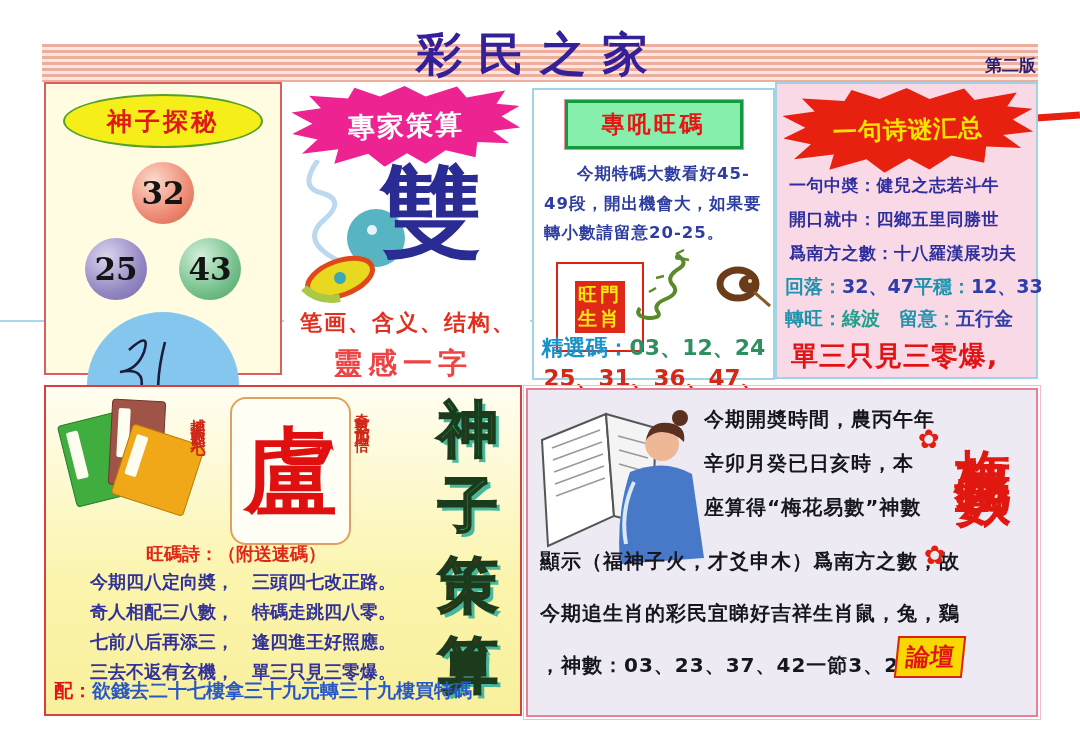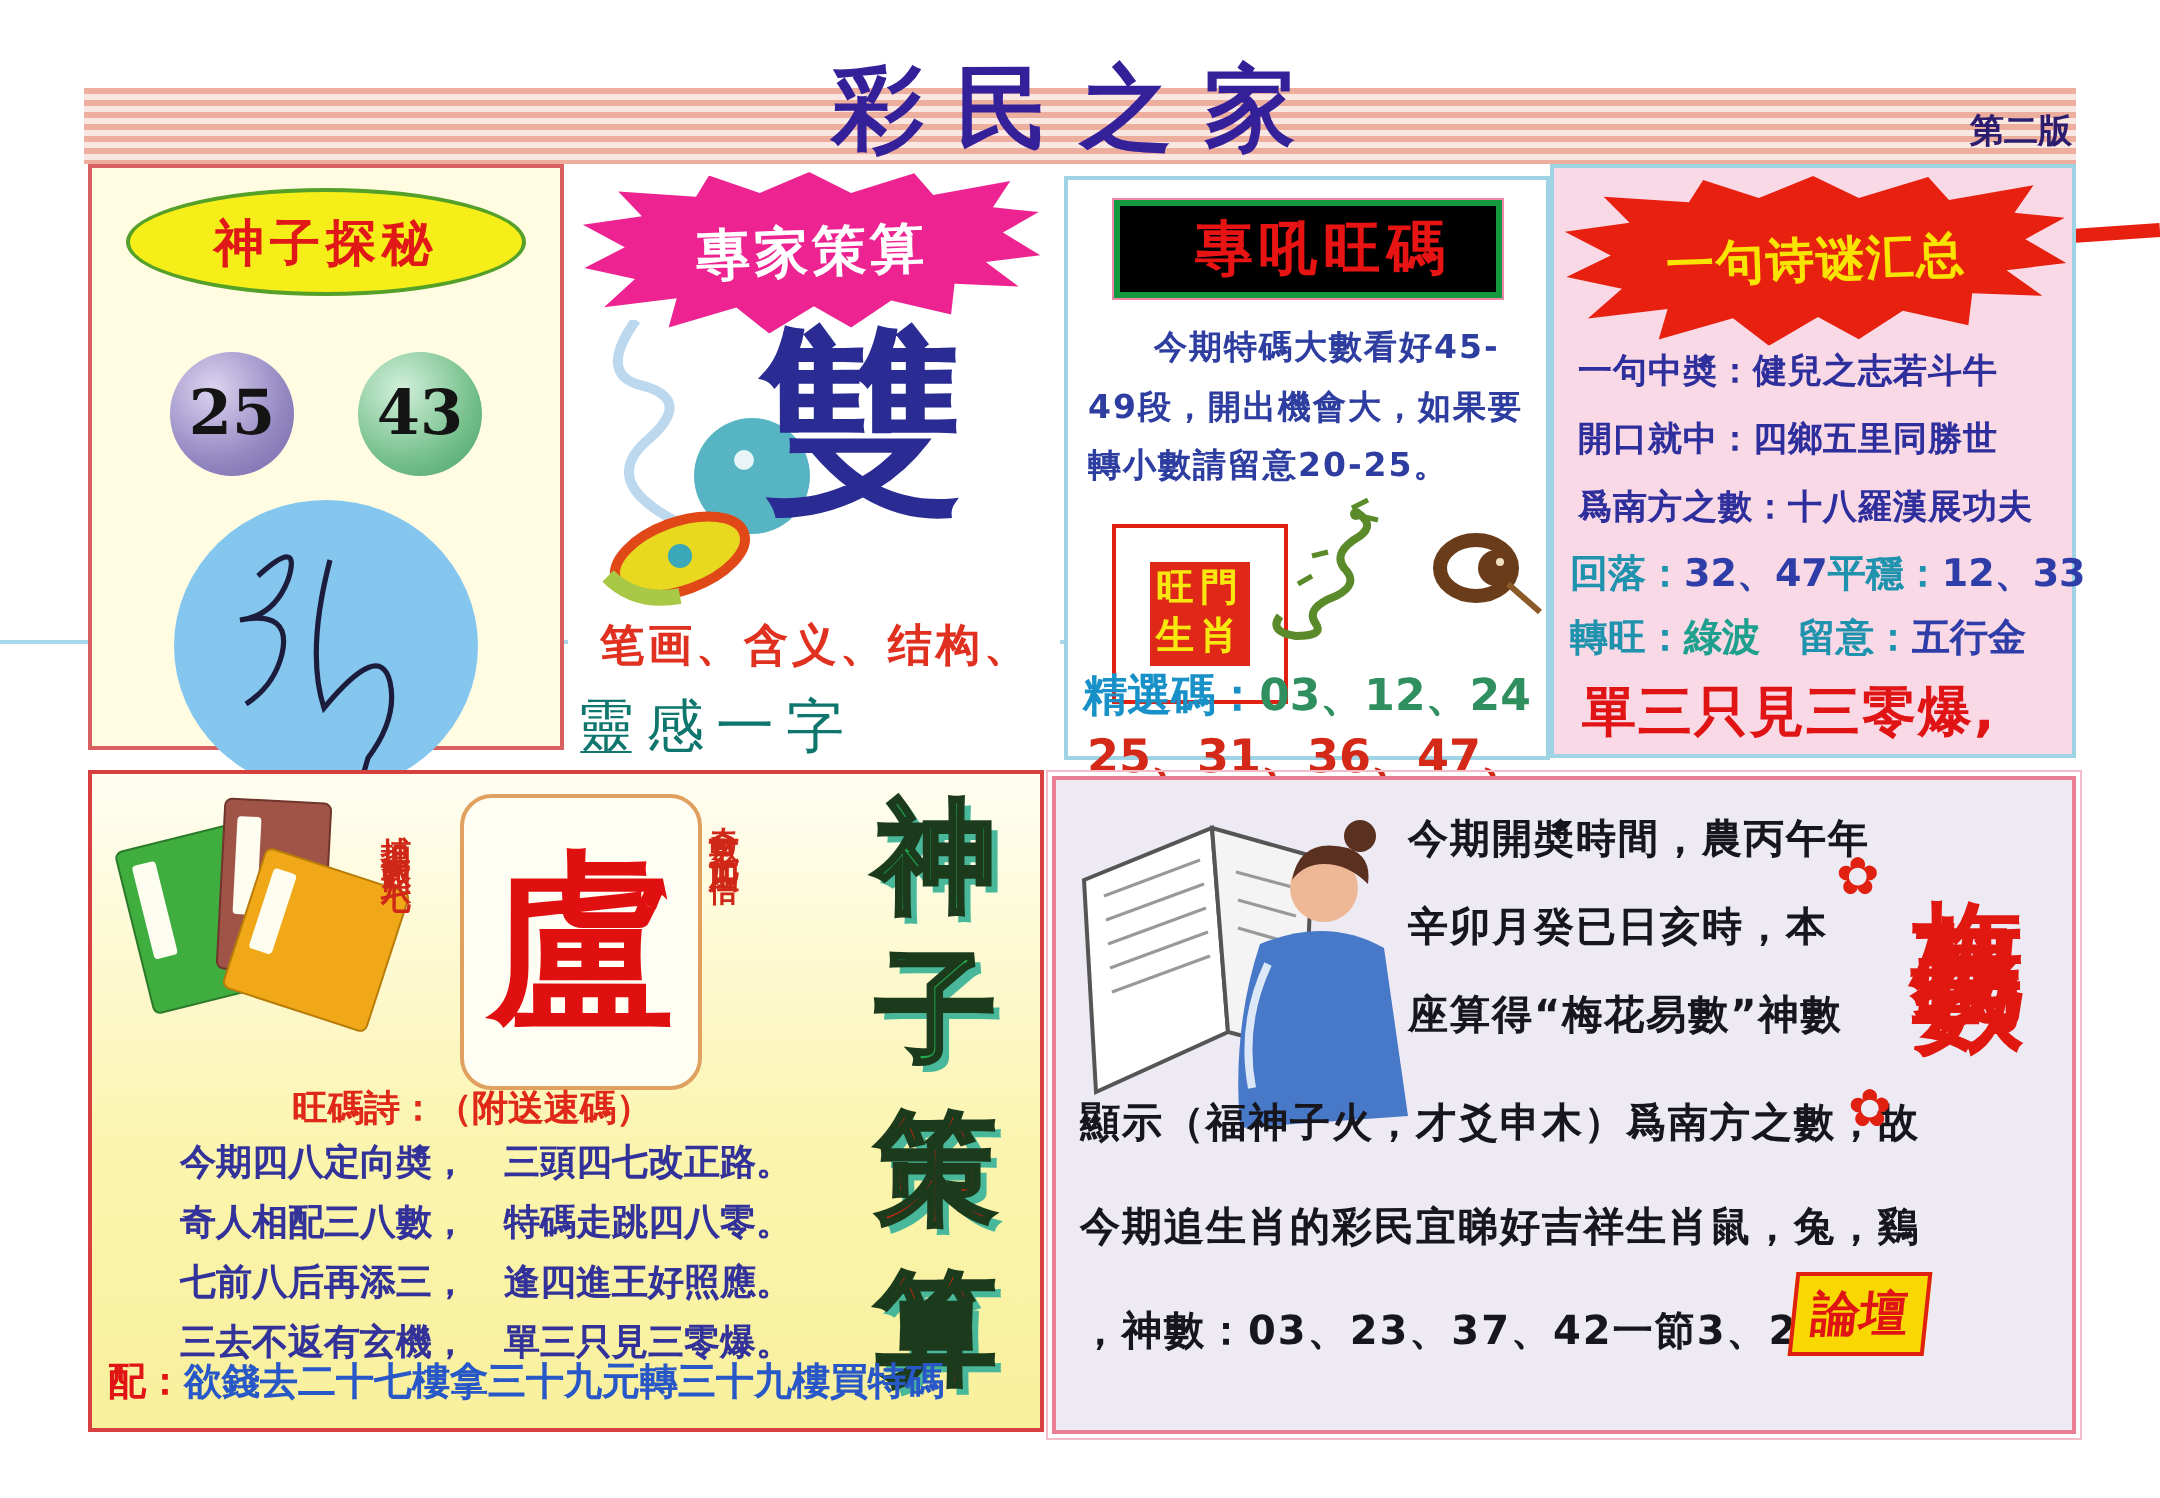--- a/index.html
+++ b/index.html
@@ -36,29 +36,29 @@
   .burst{clip-path:polygon(50% 0,59% 14%,73% 3%,77% 17%,94% 10%,90% 26%,100% 30%,92% 42%,100% 57%,
     88% 60%,95% 76%,81% 73%,80% 92%,67% 82%,58% 98%,50% 84%,40% 100%,33% 83%,18% 94%,20% 76%,
     4% 80%,11% 63%,0 55%,9% 43%,0 28%,13% 24%,8% 8%,25% 13%,28% 0,39% 12%);
     display:flex;align-items:center;justify-content:center;text-align:center;}
   #burst-magenta{position:absolute;left:8px;top:4px;width:228px;height:80px;background:#ec2390;
     color:#ffffff;font-size:27px;font-weight:bold;letter-spacing:2px;transform:rotate(-2deg);}
   #big-shuang{position:absolute;left:96px;top:78px;font-size:102px;line-height:1;
     font-family:"DejaVu Serif",serif;font-weight:bold;color:#2b2b94;}
   #p2-line1{position:absolute;left:4px;top:226px;width:240px;text-align:center;
     color:#e03020;font-size:22px;font-weight:bold;letter-spacing:2px;}
-  #p2-line2{position:absolute;left:4px;top:262px;width:230px;
-    color:#0f766e;font-size:29px;font-weight:normal;letter-spacing:6px;}
+  #p2-line2{position:absolute;left:4px;top:262px;width:230px;text-align:center;
+    color:#ef4444;font-size:29px;font-weight:bold;letter-spacing:6px;}
   #top-deco{position:absolute;left:0;top:78px;}
 
   
   #p3{left:532px;top:88px;width:243px;height:292px;background:#ffffff;border:2px solid #9fd4e4;}
-  .p3-title{margin:10px auto 0;width:172px;height:43px;background:#000000;border:3px solid #14993f;
+  .p3-title{margin:10px auto 0;width:172px;height:43px;background:#86efac;border:3px solid #14993f;
     outline:1px solid #ef88a8;display:flex;align-items:center;justify-content:center;
-    color:#e81414;font-size:29px;font-weight:bold;letter-spacing:3px;padding-left:16px;}
+    color:#e81414;font-size:23px;font-weight:bold;letter-spacing:3px;}
   .p3-body{margin:10px 10px 0;font-size:16.5px;line-height:1.8;font-weight:bold;color:#2e3da0;
     text-indent:2em;letter-spacing:1px;}
   .badge{position:absolute;left:22px;top:172px;border:2px solid #e02010;background:#ffffff;padding:17px;}
   .badge-in{background:#e02818;color:#f8e810;font-size:19px;font-weight:bold;line-height:1.25;
     padding:2px 3px;text-align:center;letter-spacing:3px;}
   #dragon{position:absolute;left:92px;top:158px;}
   #snake{position:absolute;left:168px;top:158px;}
   .picks1{position:absolute;left:0;top:243px;width:100%;text-align:center;font-size:22px;font-weight:bold;}
   .picks2{position:absolute;left:0;top:273px;width:100%;text-align:center;font-size:23px;font-weight:bold;color:#d42818;}
   .lbl-blue{color:#1890c8;}  .num-green{color:#2f8f5f;}
@@ -124,20 +124,21 @@
   <div class="decor" id="red-dash-l"></div>
   <div class="decor" id="red-dash-r"></div>
 
   <div class="header-band"></div>
   <div class="page-title">彩民之家</div>
   <div class="edition">第二版</div>
 
   <div class="panel" id="p1">
     <div class="oval-title">神子探秘</div>
     <div class="ball-row">
+      <div class="ball b1">32</div>
     </div>
     <div class="ball-row">
       <div class="ball b2">25</div>
       <div class="ball b3">43</div>
     </div>
     <div class="blue-circle">
       <svg width="152" height="146" viewBox="0 0 152 146">
         <path d="M42,38 q22,-20 15,2 q-7,18 -24,20 q26,-5 21,17 q-4,16 -18,25" fill="none" stroke="#1c1c3c" stroke-width="2.6"></path>
         <path d="M78,30 q-12,46 -3,74 q28,-34 33,-13 q4,18 -11,38 l-4,14" fill="none" stroke="#1c1c3c" stroke-width="2.6"></path>
       </svg>

